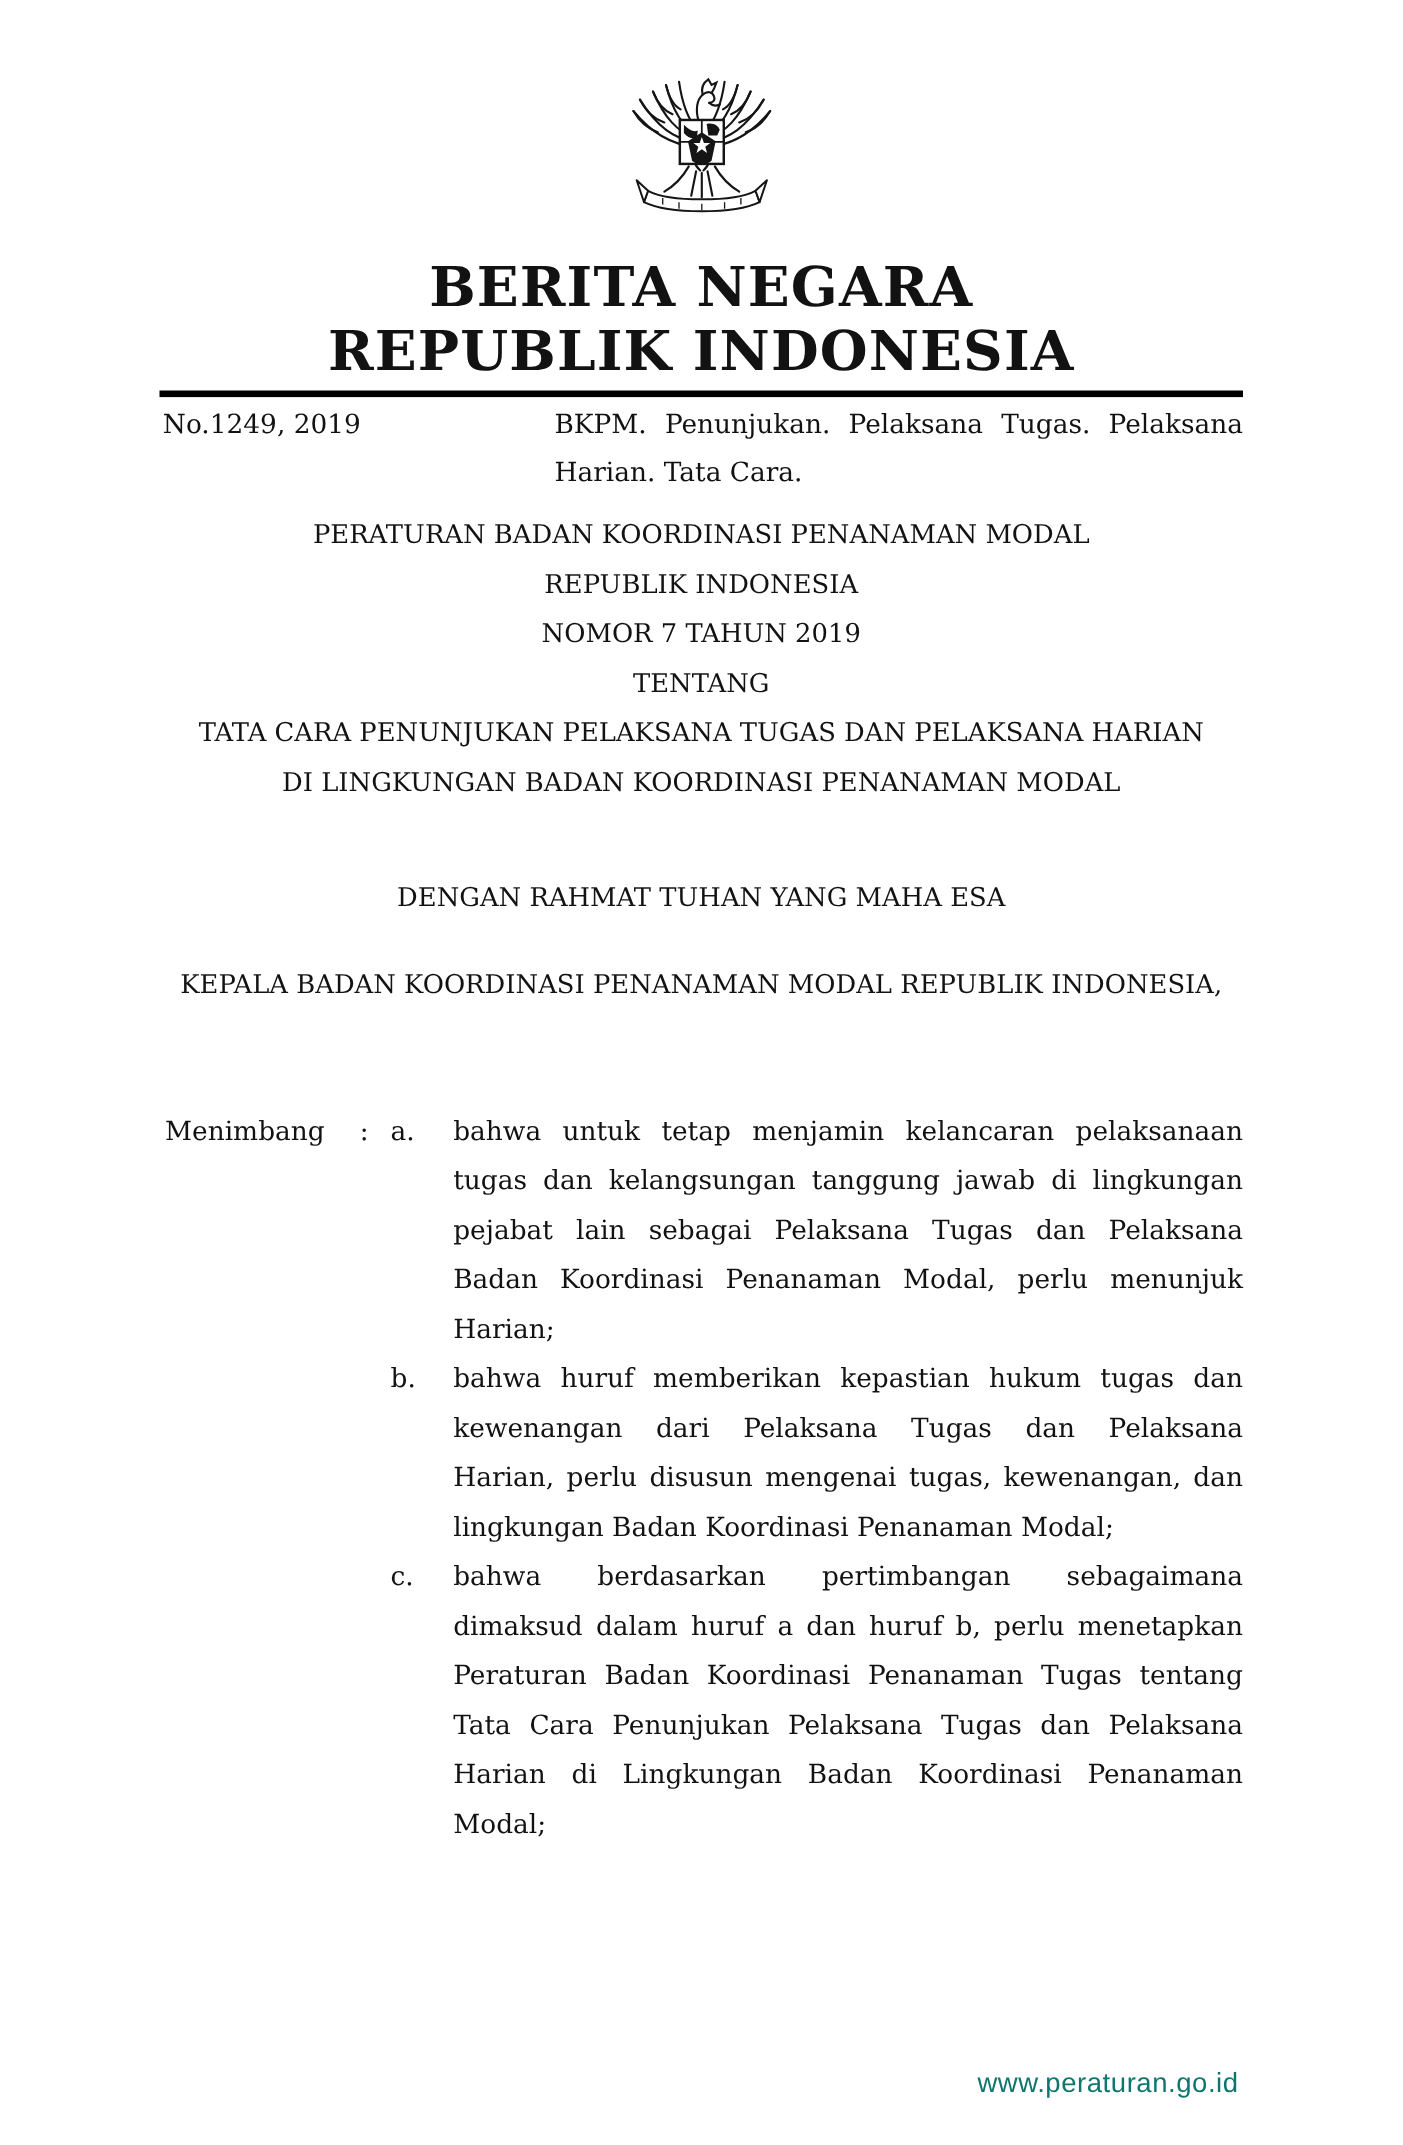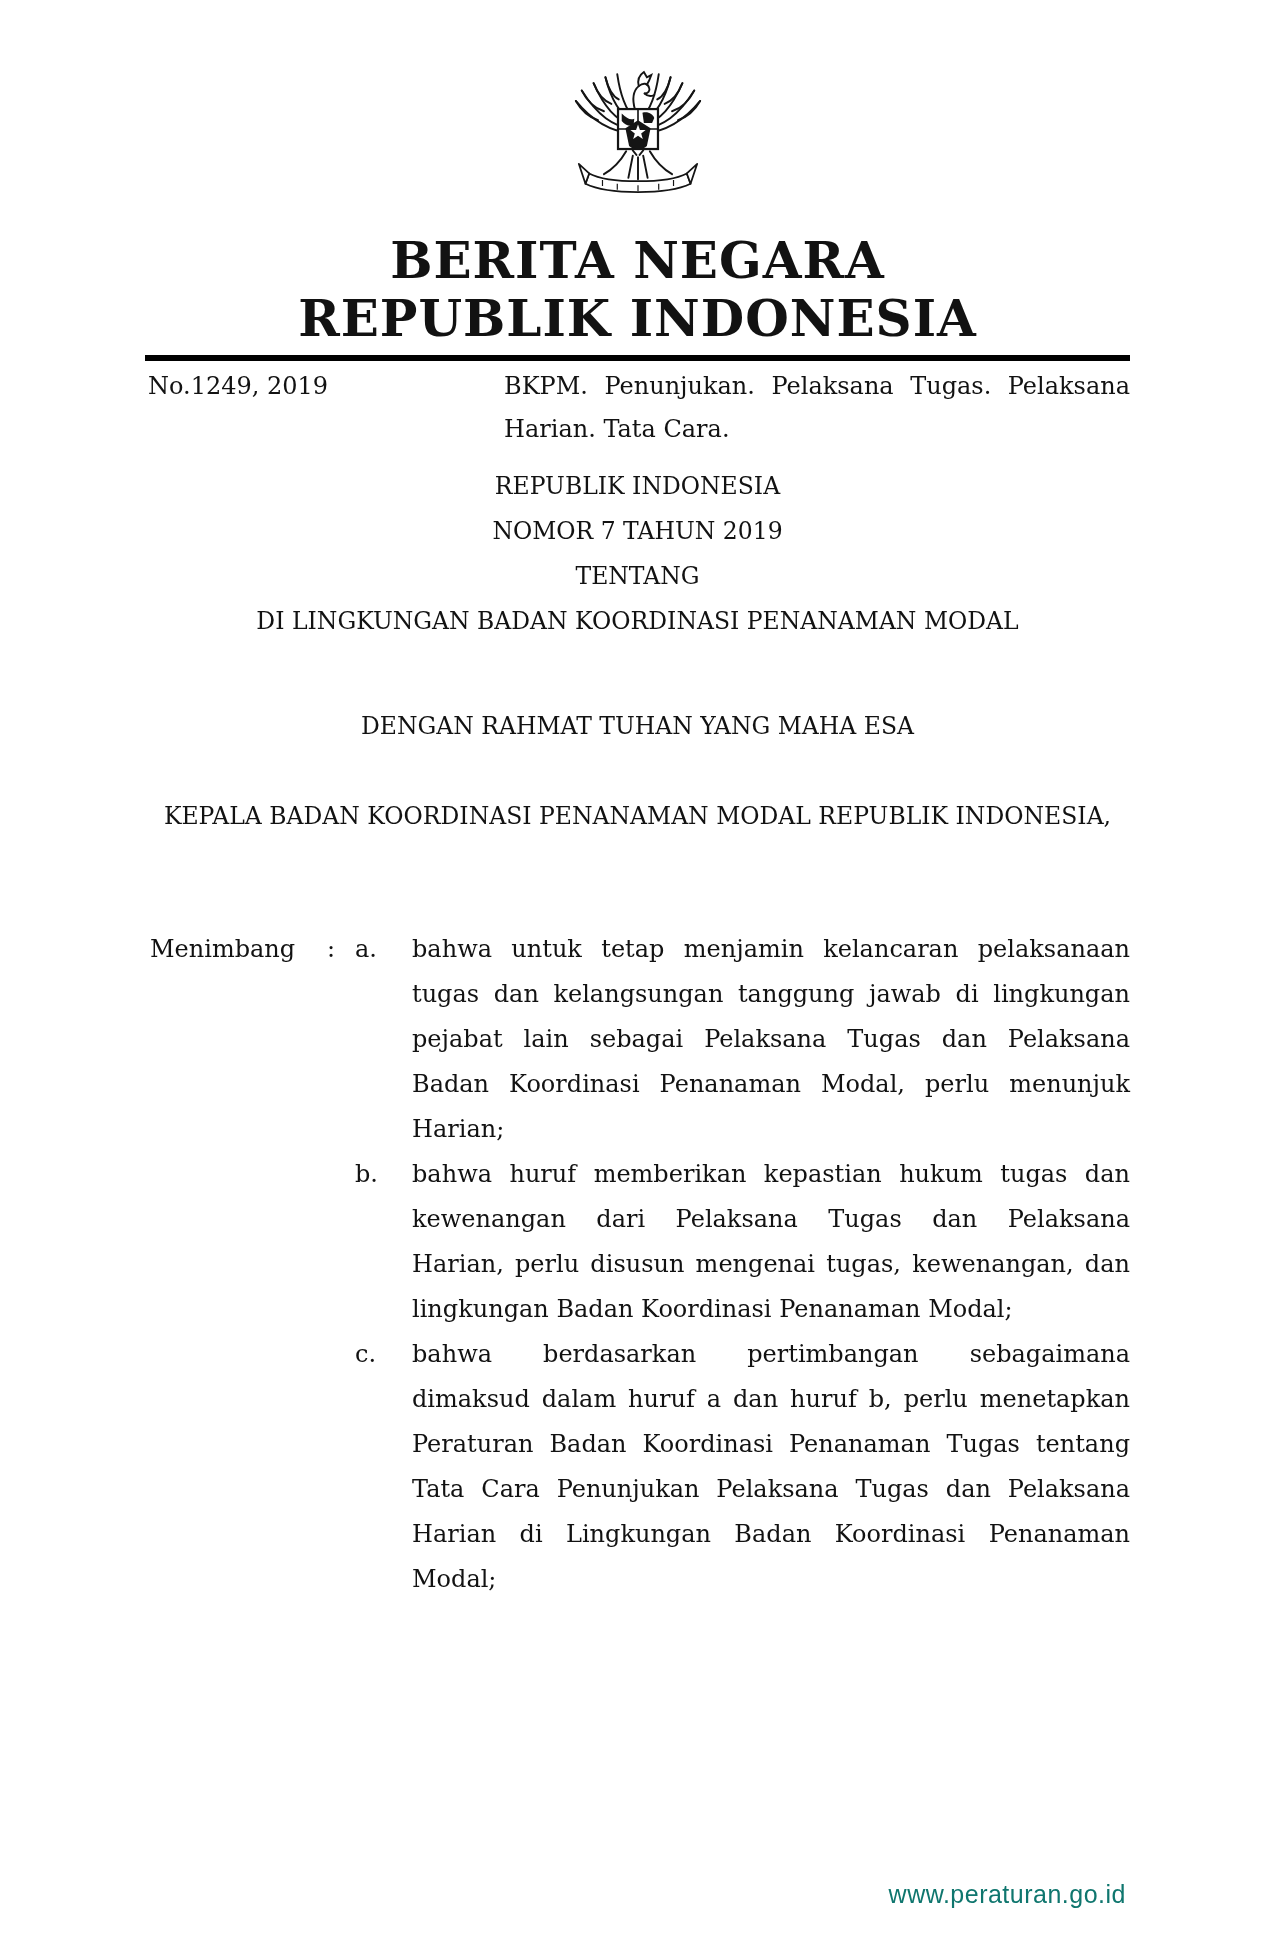--- a/index.html
+++ b/index.html
@@ -42,21 +42,21 @@
   .doc-no { width: 356px; }
   .subject { width: 626px; }
   .title-block {
     margin-top: 13px;
     text-align: center;
     font-size: 23.5px;
     line-height: 45px;
   }
   .tline { white-space: nowrap; }
   .invocation { margin-top: 60px; }
-  .official { margin-top: 45px; }
+  .official { margin-top: 34px; }
   .considerations {
     display: flex;
     margin: 88px 145px 0 150px;
     font-size: 24px;
     line-height: 45px;
   }
   .consider-label { width: 177px; }
   .consider-colon { width: 28px; }
   .consider-items { width: 775px; }
   .item-row { display: flex; }
@@ -148,23 +148,25 @@
 
   <div class="meta-row">
     <div class="doc-no">No.1249, 2019</div>
     <div class="subject" id="subject-lines">
         <div class="jline">BKPM. Penunjukan. Pelaksana Tugas. Pelaksana</div>
         <div class="jline-last">Harian. Tata Cara.</div>
       </div>
   </div>
 
   <div class="title-block" id="title-lines">
+      <div class="tline">PERATURAN BADAN KOORDINASI PENANAMAN MODAL</div>
       <div class="tline">REPUBLIK INDONESIA</div>
       <div class="tline">NOMOR 7 TAHUN 2019</div>
       <div class="tline">TENTANG</div>
+      <div class="tline">TATA CARA PENUNJUKAN PELAKSANA TUGAS DAN PELAKSANA HARIAN</div>
       <div class="tline">DI LINGKUNGAN BADAN KOORDINASI PENANAMAN MODAL</div>
     </div>
 
   <div class="title-block invocation">
     <div class="tline">DENGAN RAHMAT TUHAN YANG MAHA ESA</div>
   </div>
 
   <div class="title-block official">
     <div class="tline">KEPALA BADAN KOORDINASI PENANAMAN MODAL REPUBLIK INDONESIA,</div>
   </div>

